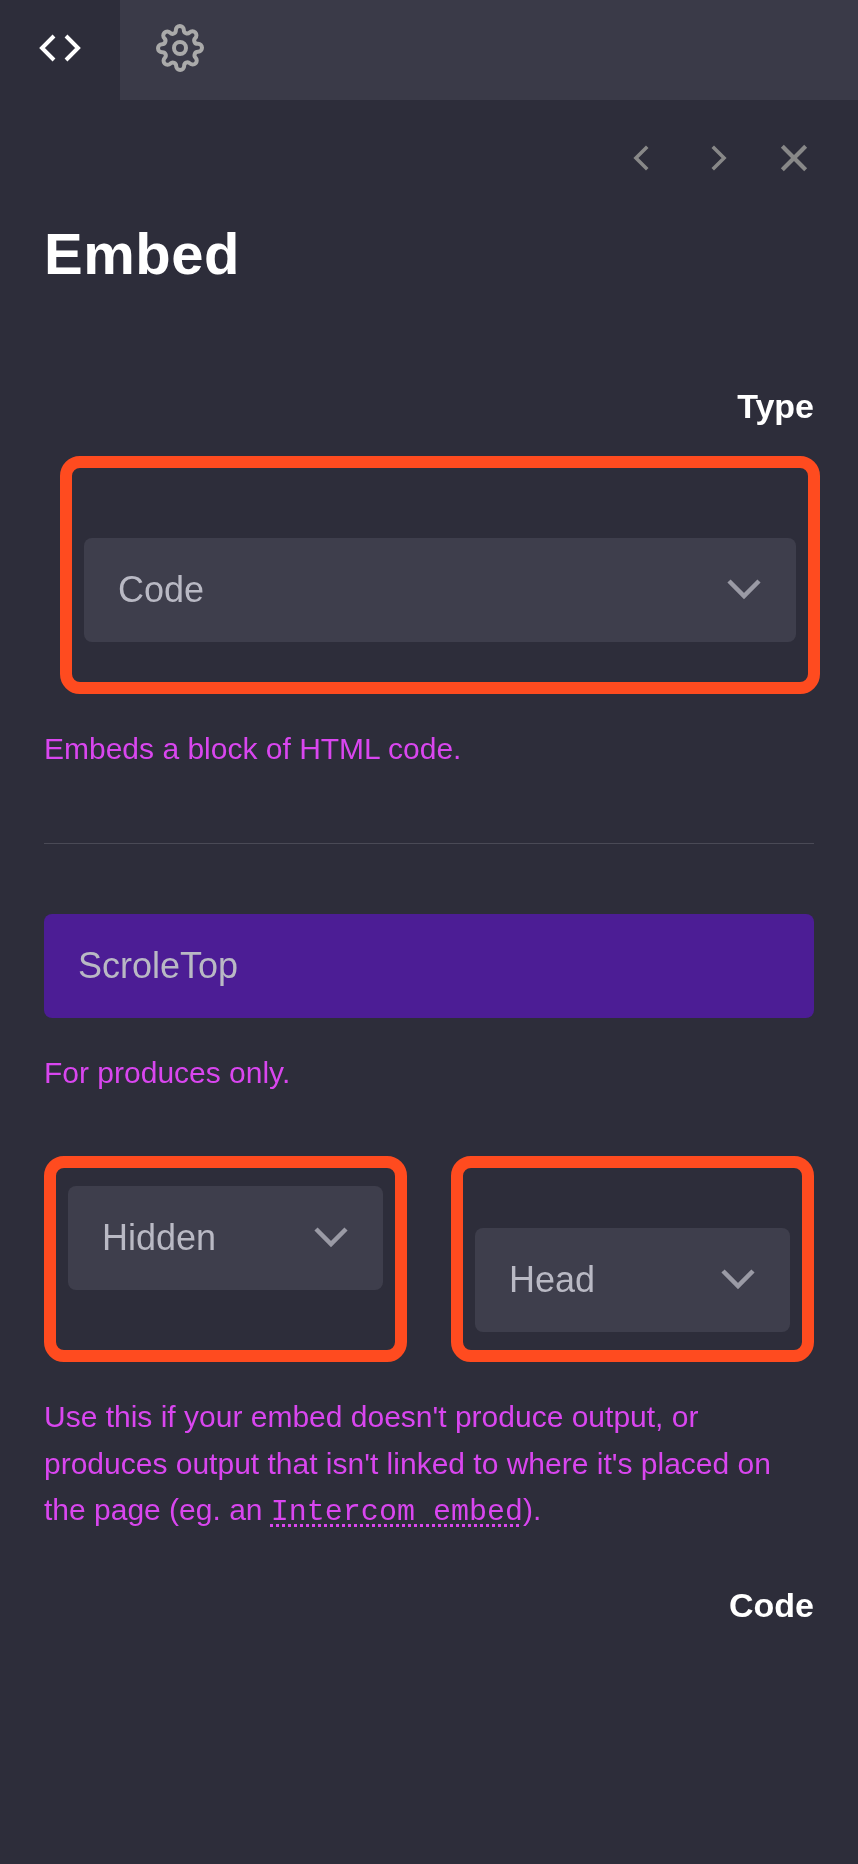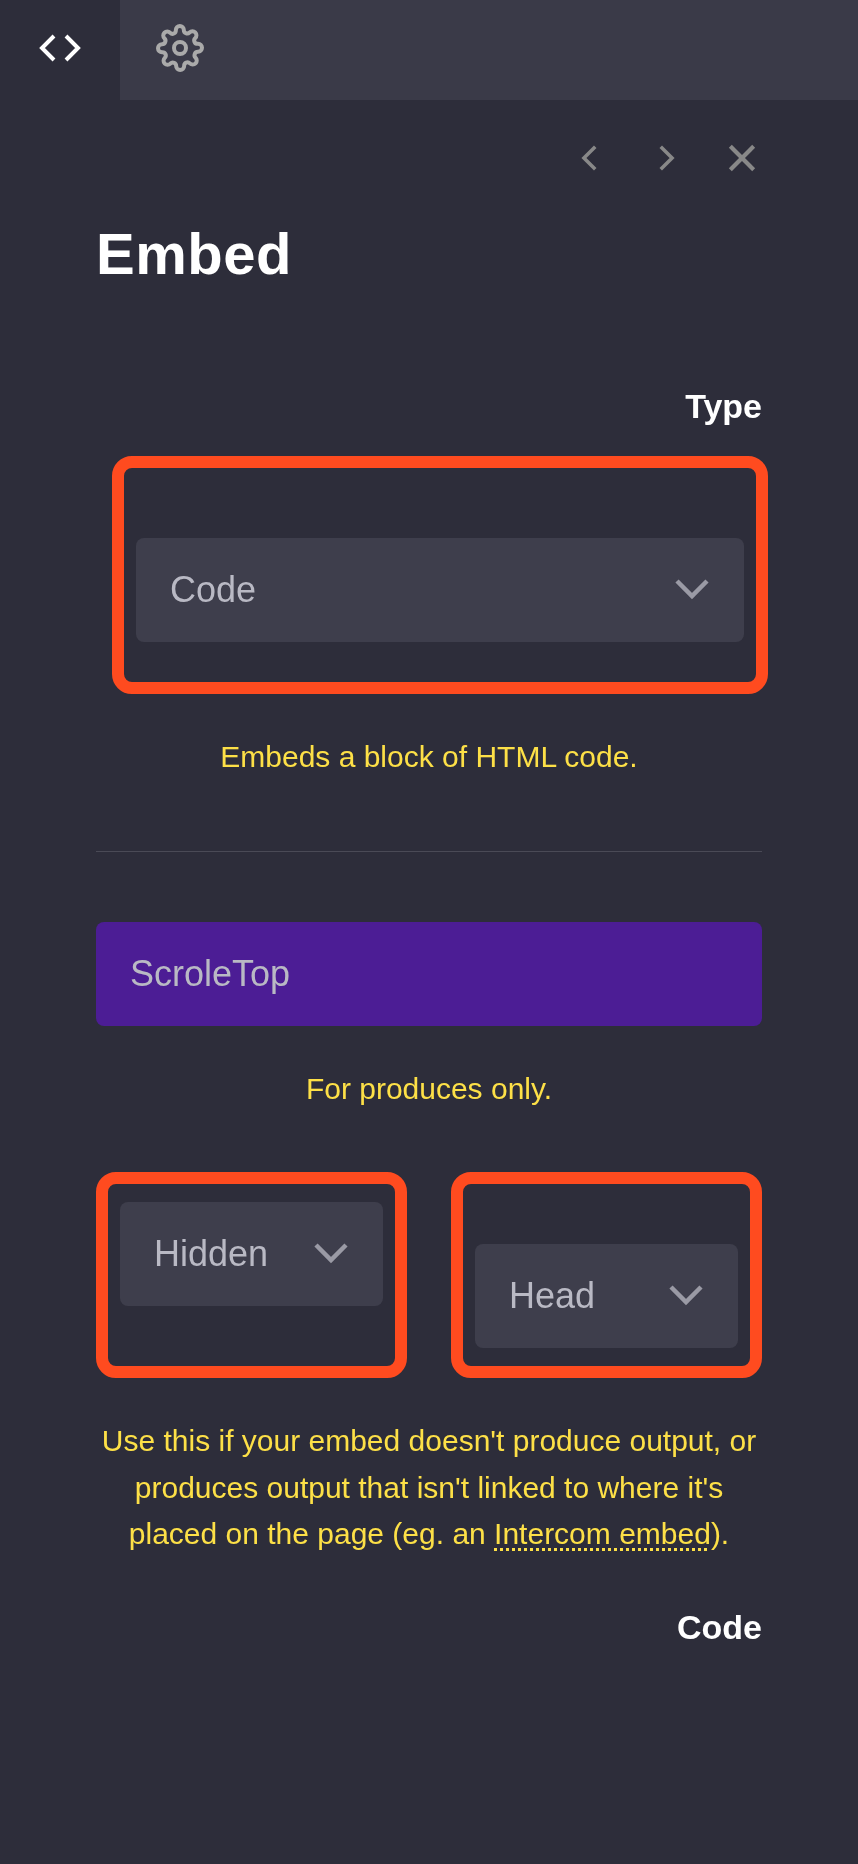--- a/index.html
+++ b/index.html
@@ -24,21 +24,21 @@
     display: flex;
     align-items: center;
     justify-content: center;
   }
   .tab.active { background: #2d2d3a; }
   .tab svg { width: 48px; height: 48px; stroke: #aaa; stroke-width: 2; fill: none; }
   .tab.active svg { stroke: #fff; }
 
   
   .panel {
-    padding: 0 96px;
+    padding: 0 44px;
   }
   .panel-nav {
     display: flex;
     justify-content: flex-end;
     align-items: center;
     gap: 40px;
     height: 100px;
     margin-top: 10px;
   }
   .panel-nav svg { width: 34px; height: 34px; stroke: #888; stroke-width: 2.5; fill: none; }
@@ -81,27 +81,26 @@
     height: 104px;
     border-radius: 8px;
     display: flex;
     align-items: center;
     padding: 0 34px;
     font-size: 36px;
     color: #b9b9c4;
   }
 
   .helper {
-    color: #fde047;
+    color: #d946ef;
     font-size: 30px;
     line-height: 1.55;
-    margin-top: 40px;
-    text-align: center;
-  }
-  .helper .ul { text-decoration: underline dotted; text-underline-offset: 4px; }
+    margin-top: 32px;
+  }
+  .helper .ul { text-decoration: underline dotted; text-underline-offset: 4px; font-family: Liberation Mono, monospace; }
 
   .divider {
     border: none;
     border-top: 1px solid #4a4a56;
     margin: 70px 0;
   }
 
   .row2 {
     display: flex;
     gap: 44px;

